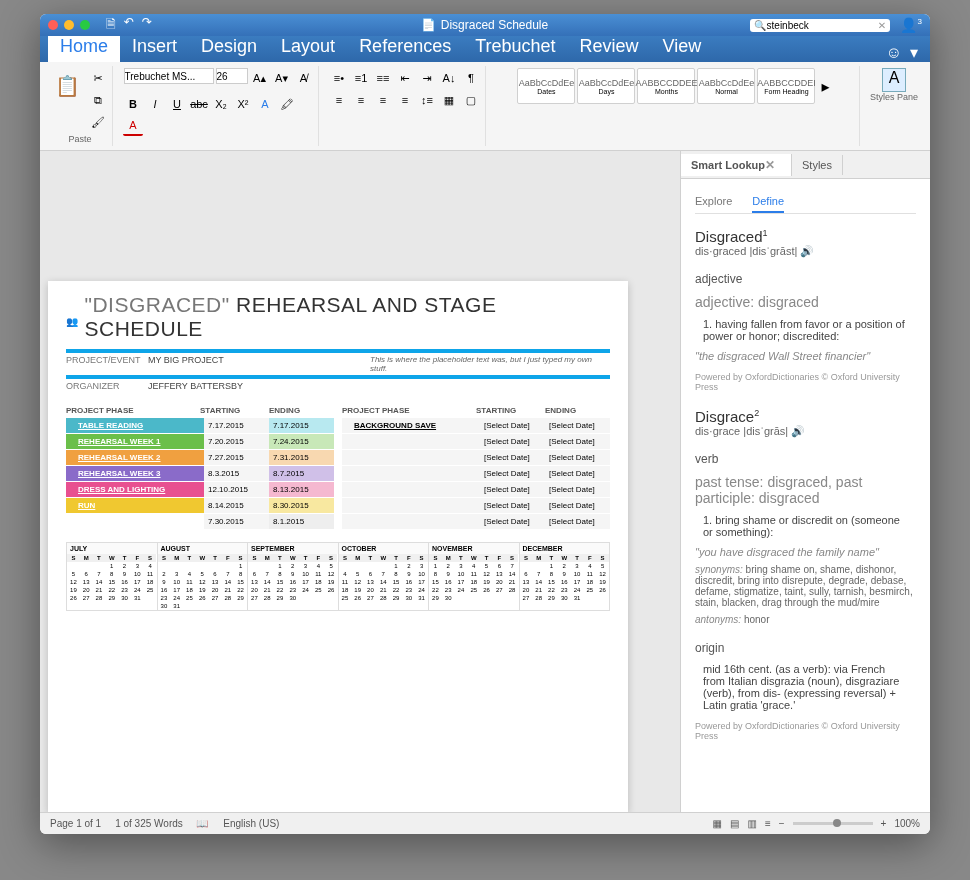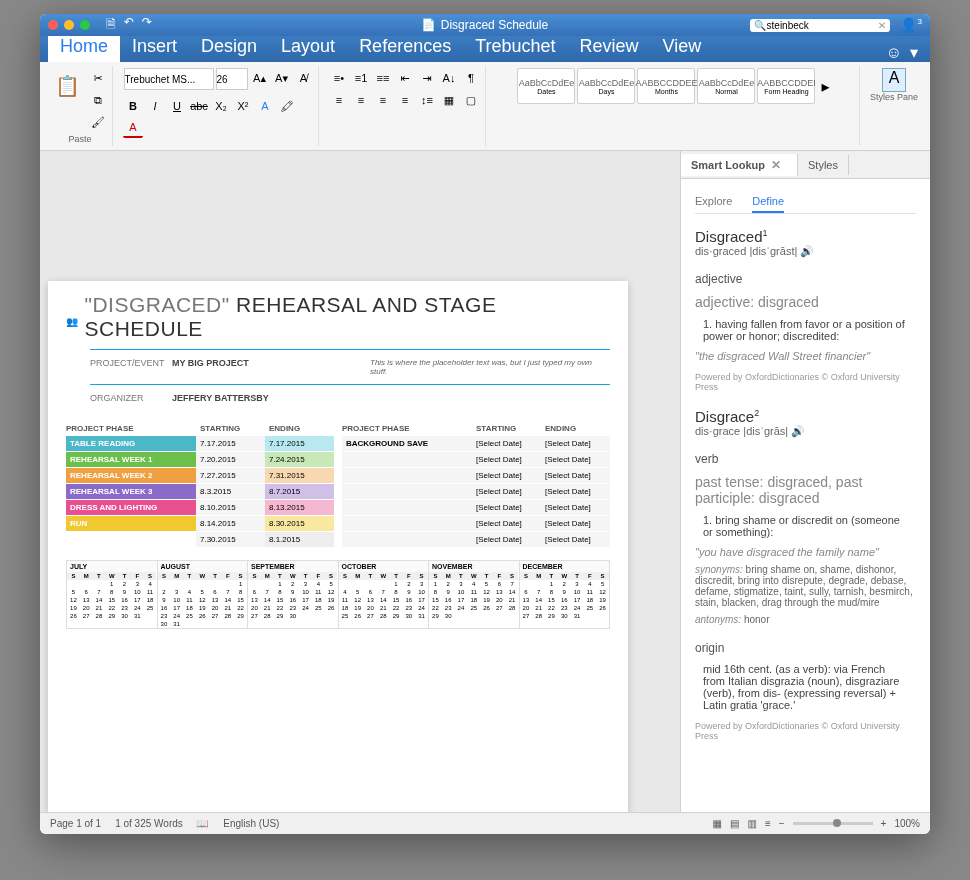--- a/index.html
+++ b/index.html
@@ -20,51 +20,51 @@
 .tab.active { background: #fff; color: #2b7de9; border-radius: 3px 3px 0 0; }
 .tabs .right { margin-left: auto; display: flex; align-items: center; gap: 8px; padding-right: 12px; color: #fff; }
 .ribbon { background: #f5f5f5; border-bottom: 1px solid #d0d0d0; padding: 4px 8px; display: flex; gap: 6px; }
 .rgroup { display: flex; flex-direction: column; align-items: center; gap: 2px; padding: 2px 4px; border-right: 1px solid #e0e0e0; }
 .rgroup:last-child { border-right: none; }
 .rbtns { display: flex; gap: 2px; align-items: center; flex-wrap: wrap; }
 .rbtn { width: 20px; height: 20px; display: flex; align-items: center; justify-content: center; font-size: 11px; border-radius: 2px; cursor: pointer; }
 .rlabel { font-size: 9px; color: #666; }
 .paste-big { width: 32px; height: 36px; display: flex; flex-direction: column; align-items: center; justify-content: center; }
 .font-sel { display: flex; gap: 2px; margin-bottom: 4px; }
-.font-sel select, .font-sel input { font-size: 10px; height: 22px; border: 1px solid #ccc; background: #fff; }
+.font-sel select, .font-sel input { font-size: 10px; height: 16px; border: 1px solid #ccc; background: #fff; }
 .font-sel .fname { width: 90px; }
 .font-sel .fsize { width: 32px; }
 .style-btn { border: 1px solid #d0d0d0; background: #fff; width: 58px; height: 36px; display: flex; flex-direction: column; align-items: center; justify-content: center; font-size: 7px; border-radius: 2px; cursor: pointer; }
 .style-btn .sample { font-size: 9px; color: #666; }
 .content-area { flex: 1; display: flex; overflow: hidden; }
 .doc-canvas { flex: 1; background: #e8e8e8; overflow: auto; padding: 130px 0 0 0; display: flex; justify-content: flex-start; }
 .page { background: #fff; box-shadow: 0 2px 8px rgba(0,0,0,0.2); width: 580px; min-height: 420px; padding: 12px 18px 30px 18px; margin-left: 8px; }
 .doc-heading { font-size: 21px; font-weight: 300; letter-spacing: 0.5px; color: #333; margin-bottom: 8px; }
 .doc-heading .q { color: #777; }
-.meta-row { display: flex; font-size: 9px; padding: 8px 0; border-top: 1px solid #0ea5e9; margin-left: 24px; }
+.meta-row { display: flex; font-size: 9px; padding: 2px 0; border-top: 4px solid #0ea5e9; }
 .meta-row .mlabel { width: 82px; color: #777; }
-.meta-row .mval { font-weight: bold; color: #444; }
+.meta-row .mval { font-weight: normal; color: #444; }
 .meta-row .mdesc { margin-left: auto; font-style: italic; color: #666; font-size: 8px; width: 240px; }
 .phase-tables { display: flex; gap: 8px; margin-top: 10px; }
 .ptable { flex: 1; }
 .pth { display: flex; font-size: 8px; font-weight: bold; color: #555; padding: 3px 0; }
 .pth .c1 { flex: 2; } .pth .c2, .pth .c3 { flex: 1; text-align: left; padding-left: 4px; }
 .prow { display: flex; font-size: 8px; margin-bottom: 1px; }
-.prow .c1 { flex: 2; padding: 3px 4px; font-weight: bold; }
+.prow .c1 { flex: 2; padding: 3px 12px; font-weight: bold; text-decoration: underline; }
 .prow .c2, .prow .c3 { flex: 1; padding: 3px 4px; background: #f5f5f5; }
 .cal-grid { display: flex; margin-top: 12px; border: 1px solid #ddd; font-size: 6px; }
 .cal-month { flex: 1; border-right: 1px solid #ddd; }
 .cal-month:last-child { border-right: none; }
 .cal-month .mname { font-weight: bold; padding: 2px 3px; font-size: 7px; background: #fafafa; }
 .cal-days { display: grid; grid-template-columns: repeat(7, 1fr); }
 .cal-days span { text-align: center; padding: 1px; }
 .cal-days .dh { font-weight: bold; background: #f0f0f0; }
 .side-panel { width: 250px; border-left: 1px solid #d0d0d0; display: flex; flex-direction: column; background: #fff; }
 .side-tabs { height: 28px; background: #f0f0f0; border-bottom: 1px solid #d0d0d0; display: flex; align-items: center; }
-.side-tab { padding: 4px 10px; font-size: 11px; color: #555; border-right: 1px solid #d0d0d0; cursor: pointer; display: flex; align-items: center; gap: 6px; }
+.side-tab { padding: 4px 10px; font-size: 11px; color: #555; border-right: 1px solid #d0d0d0; cursor: pointer; display: flex; align-items: center; }
 .side-tab.active { background: #fff; font-weight: bold; }
 .side-content { flex: 1; overflow: auto; padding: 12px 14px; font-size: 11px; color: #444; }
 .sub-tabs { display: flex; gap: 20px; border-bottom: 1px solid #e0e0e0; margin-bottom: 14px; }
 .sub-tab { padding: 4px 0; font-size: 11px; color: #777; cursor: pointer; }
 .sub-tab.active { color: #2b7de9; border-bottom: 2px solid #2b7de9; }
 .def-word { font-size: 15px; color: #333; }
 .def-word sup { font-size: 9px; }
 .def-pron { font-size: 11px; color: #666; margin-bottom: 14px; }
 .def-pos { font-size: 12px; color: #555; margin: 8px 0; }
 .def-sub { font-size: 14px; color: #888; }
@@ -261,21 +261,21 @@
                   <div class="c2">7.27.2015</div>
                   <div class="c3" style="background:#f8d8b0">7.31.2015</div>
                 </div>
                 <div class="prow">
                   <div class="c1" style="background:#8a6bc9;color:#fff">REHEARSAL WEEK 3</div>
                   <div class="c2">8.3.2015</div>
                   <div class="c3" style="background:#d0c0e8">8.7.2015</div>
                 </div>
                 <div class="prow">
                   <div class="c1" style="background:#e85090;color:#fff">DRESS AND LIGHTING</div>
-                  <div class="c2">8.10.2015</div>
+                  <div class="c2">12.10.2015</div>
                   <div class="c3" style="background:#f5b8d0">8.13.2015</div>
                 </div>
                 <div class="prow">
                   <div class="c1" style="background:#f0c830;color:#fff">RUN</div>
                   <div class="c2">8.14.2015</div>
                   <div class="c3" style="background:#f8e8a0">8.30.2015</div>
                 </div>
                 <div class="prow">
                   <div class="c1" style="background:transparent;color:#fff"></div>
                   <div class="c2">7.30.2015</div>

